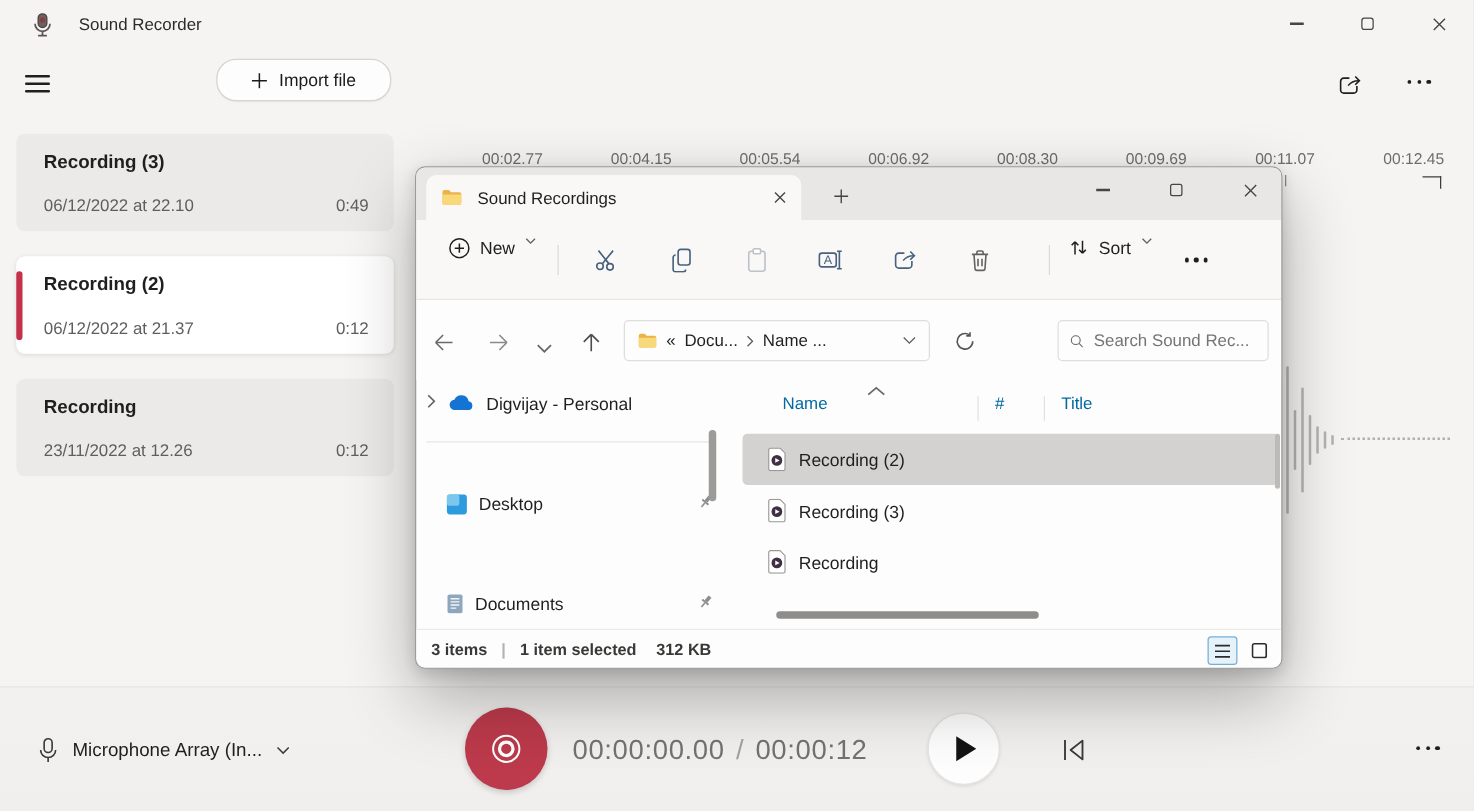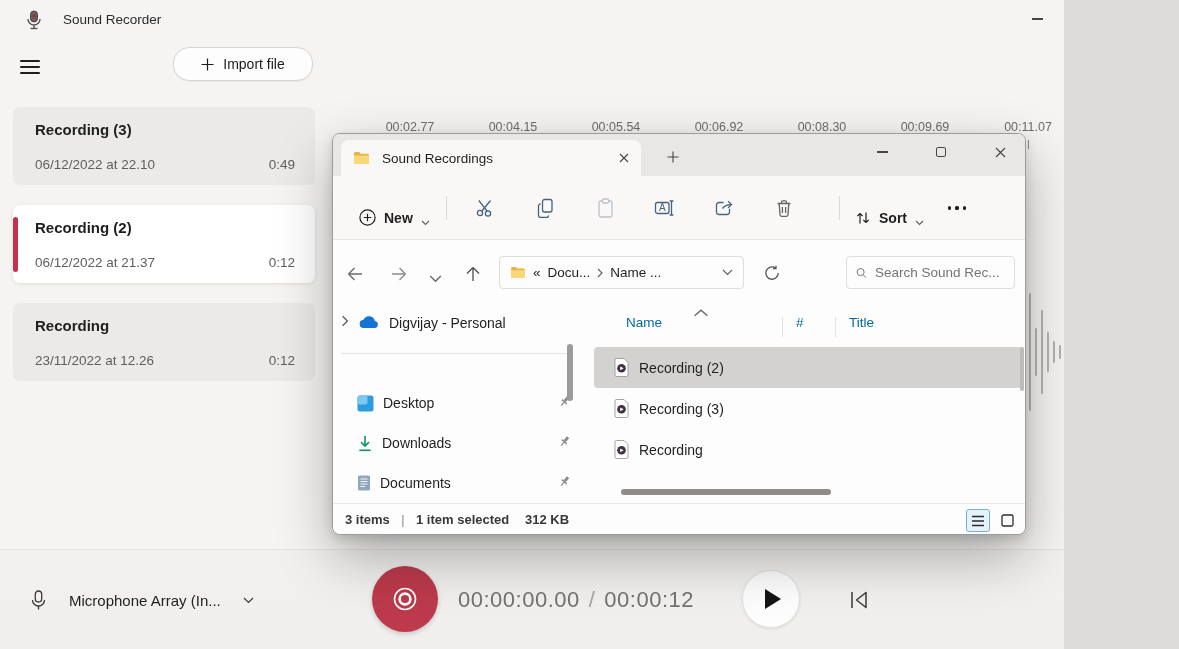--- a/index.html
+++ b/index.html
@@ -1,18 +1,18 @@
 <!DOCTYPE html>
 <html><head>
 <meta charset="utf-8">
 <style>
   * { margin:0; padding:0; box-sizing:border-box; }
   html,body { width:1179px; height:649px; overflow:hidden; }
   body { font-family:"Liberation Sans", sans-serif; cursor:default; background:#dedcda; }
-  #app { position:relative; width:1064px; height:649px; background:#f5f4f3; overflow:hidden; }
+  #app { position:relative; width:1179px; height:649px; background:#f5f4f3; overflow:hidden; }
   .abs { position:absolute; }
   svg { display:block; }
 
   
   .sr-title { position:absolute; left:63px; top:12px; font-size:13.5px; color:#2b2b2b; }
   .winbtn { position:absolute; width:40px; height:34px; top:2px; display:flex; align-items:center; justify-content:center; }
 
   
   .hamburger { position:absolute; left:20px; top:53px; width:30px; height:28px; display:flex; flex-direction:column; justify-content:center; gap:4.5px; }
   .hamburger i { display:block; width:20px; height:1.7px; background:#1f1f1f; border-radius:1px; }
@@ -27,39 +27,39 @@
   
   .tl { position:absolute; top:120px; transform:translateX(-50%); font-size:12.5px; color:#6f6d6b; white-space:nowrap; }
   .tlt { position:absolute; top:140px; width:1px; height:9px; background:#8a8886; }
   .tl-end { position:absolute; left:1138px; top:141px; width:15px; height:10px; border-top:1.6px solid #3f3d3b; border-right:1.6px solid #3f3d3b; }
   #waveform { position:absolute; left:1029px; top:289px; height:126px; display:flex; align-items:center; gap:4px; }
   #waveform .wbar { width:2px; background:#b5b3b1; border-radius:1px; }
   .wdots { position:absolute; left:1073px; top:350px; width:87px; border-top:2px dotted #b3b1af; }
 
   
   .sr-bottom { position:absolute; left:0; top:549px; width:1179px; height:100px; background:linear-gradient(#f2f1f0,#f0efee); border-top:1px solid #e4e3e2; }
-  .mic-select { position:absolute; left:30px; top:32px; height:36px; display:flex; align-items:center; gap:22px; font-size:15px; color:#1f1f1f; }
+  .mic-select { position:absolute; left:30px; top:32px; height:36px; display:flex; align-items:center; gap:11px; font-size:15px; color:#1f1f1f; }
   .rec-btn { position:absolute; left:372px; top:16px; width:66px; height:66px; border-radius:50%; display:flex; align-items:center; justify-content:center; box-shadow:0 2px 5px rgba(0,0,0,.18); }
   .time { position:absolute; left:458px; top:0; height:100px; display:flex; align-items:center; gap:9px; font-size:22px; letter-spacing:.5px; color:#747270; }
   .time .div { color:#a5a3a1; }
   .play-btn { position:absolute; left:742px; top:20px; width:58px; height:58px; border-radius:50%; background:#fdfdfd; border:1px solid #e4e3e2; box-shadow:0 1px 3px rgba(0,0,0,.10); display:flex; align-items:center; justify-content:center; }
   .skip-btn { position:absolute; left:845px; top:36px; width:28px; height:28px; display:flex; align-items:center; justify-content:center; }
   .dots { display:flex; gap:4.5px; align-items:center; }
   .dots i { width:3.2px; height:3.2px; border-radius:50%; background:#1f1f1f; }
 
   
   #explorer { position:absolute; left:332px; top:133px; width:694px; height:402px; background:#fdfdfd; border:1px solid #9d9b99; border-radius:8px; overflow:hidden; box-shadow:0 22px 55px rgba(0,0,0,.30), 0 4px 12px rgba(0,0,0,.14); z-index:10; }
   .ex-tabstrip { position:absolute; left:0; top:0; width:100%; height:42px; background:#e9e7e5; }
   .ex-tab { position:absolute; left:8px; top:6px; width:300px; height:36px; background:#f9f8f7; border-radius:8px 8px 0 0; display:flex; align-items:center; padding:0 12px; gap:12px; font-size:13.5px; color:#1f1f1f; }
   .ex-tab .spacer { flex:1; }
   .ex-newtab { position:absolute; left:326px; top:10px; width:28px; height:26px; display:flex; align-items:center; justify-content:center; }
   .ex-winbtn { position:absolute; top:0; width:42px; height:36px; display:flex; align-items:center; justify-content:center; }
   .ex-toolbar { position:absolute; left:0; top:42px; width:100%; height:64px; background:#f9f8f7; border-bottom:1px solid #e7e5e3; }
   .tool { position:absolute; top:14px; height:36px; display:flex; align-items:center; justify-content:center; border-radius:4px; }
-  .tool-label { display:flex; align-items:flex-end; gap:8px; font-size:14px; color:#1f1f1f; padding:0 10px;font-weight:bold; }
+  .tool-label { display:flex; align-items:flex-start; gap:8px; font-size:14px; color:#1f1f1f; padding:0 10px; }
   .vsep { position:absolute; top:20px; width:1px; height:24px; background:#dcdad8; }
   .ex-address { position:absolute; left:0; top:106px; width:100%; height:64px; background:#fdfdfd; }
   .navarrow { position:absolute; top:25px; width:18px; height:18px; }
   .addr-box { position:absolute; left:166px; top:16px; width:245px; height:33px; border:1px solid #e0dedc; border-radius:4px; background:#fdfdfd; display:flex; align-items:center; padding:0 10px; gap:7px; font-size:13.5px; color:#1f1f1f; }
   .addr-box .spacer { flex:1; }
   .search-box { position:absolute; left:513px; top:16px; width:169px; height:33px; border:1px solid #e0dedc; border-radius:4px; background:#fdfdfd; display:flex; align-items:center; padding:0 9px; gap:8px; }
   .search-box input { border:none; outline:none; background:transparent; font-family:"Liberation Sans",sans-serif; font-size:13.5px; color:#767472; width:130px; }
   .search-box input::placeholder { color:#767472; opacity:1; }
   .navrow { position:absolute; left:24px; width:214px; height:28px; display:flex; align-items:flex-start; gap:9px; font-size:14px; color:#1f1f1f; border-radius:4px; }
   .navrow .spacer { flex:1; }
@@ -383,35 +383,20 @@
       <span>Desktop</span>
       <span class="spacer"></span>
       <svg width="13" height="13" viewBox="0 0 13 13">
         <g transform="rotate(40 6.5 6.5)" fill="#8f8d8b">
             <rect x="5" y="1" width="3" height="5"></rect>
             <rect x="3.3" y="6" width="6.4" height="1.6"></rect>
             <rect x="5.9" y="7.6" width="1.3" height="4.2"></rect>
           </g>
       </svg>
     </div>
-    <div class="navrow" style="top:301px">
-      <svg width="16" height="17" viewBox="0 0 16 18">
-        <path d="M8 1v10M3.8 7.5 8 11.7l4.2-4.2" fill="none" stroke="#12926b" stroke-width="1.7"></path>
-        <path d="M2 16.2h12" stroke="#12926b" stroke-width="1.7"></path>
-      </svg>
-      <span>Downloads</span>
-      <span class="spacer"></span>
-      <svg width="13" height="13" viewBox="0 0 13 13">
-        <g transform="rotate(40 6.5 6.5)" fill="#8f8d8b">
-            <rect x="5" y="1" width="3" height="5"></rect>
-            <rect x="3.3" y="6" width="6.4" height="1.6"></rect>
-            <rect x="5.9" y="7.6" width="1.3" height="4.2"></rect>
-          </g>
-      </svg>
-    </div>
     <div class="navrow" style="top:341px">
       <svg width="14" height="16" viewBox="0 0 14 16">
         <rect x="1" y="0.5" width="12" height="15" rx="1.5" fill="#8ea7bc"></rect>
         <path d="M3.5 4h7M3.5 6.5h7M3.5 9h7M3.5 11.5h4.5" stroke="#f2f6f9" stroke-width="1.1"></path>
       </svg>
       <span>Documents</span>
       <span class="spacer"></span>
       <svg width="13" height="13" viewBox="0 0 13 13">
         <g transform="rotate(40 6.5 6.5)" fill="#8f8d8b">
             <rect x="5" y="1" width="3" height="5"></rect>

